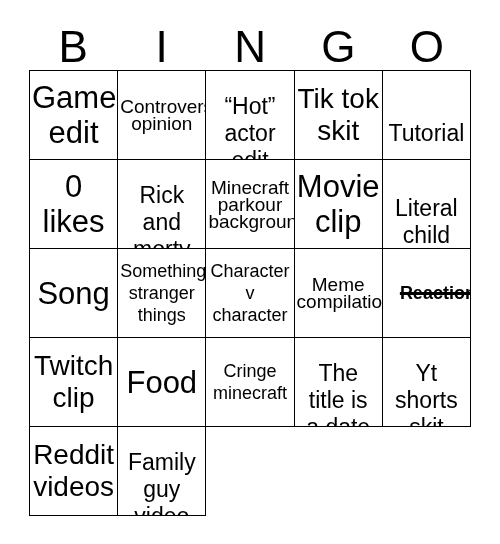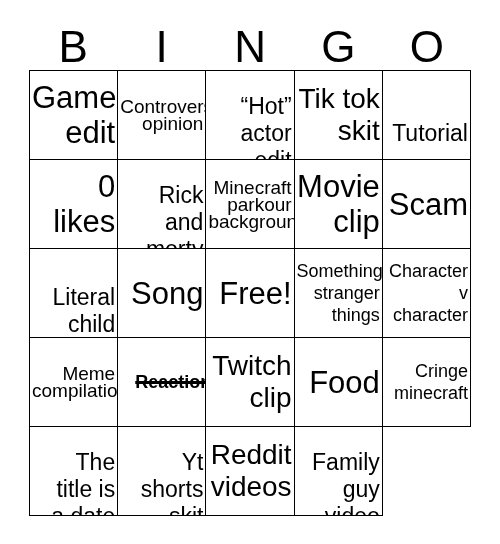--- a/index.html
+++ b/index.html
@@ -49,21 +49,21 @@
     border-left: 1.5px solid #000;
     box-sizing: border-box;
   }
   .cell {
     border-right: 1.5px solid #000;
     border-bottom: 1.5px solid #000;
     box-sizing: border-box;
     display: flex;
     align-items: center;
     justify-content: center;
-    text-align: right;
+    text-align: center;
     padding: 1px 2px;
     overflow: hidden;
   }
   .cell .txt {
     display: block;
     width: 100%;
     white-space: pre-line;
   }
 
   
@@ -126,32 +126,26 @@
       </div>
       <div class="cell s-xs">
         <span class="txt">Minecraft
 parkour
 background</span>
       </div>
       <div class="cell s-xl">
         <span class="txt">Movie
 clip</span>
       </div>
-      <div class="cell s-xl">
-        <span class="txt">Scam</span>
-      </div>
       <div class="cell s-md">
         <span class="txt">Literal
 child</span>
       </div>
       <div class="cell s-xl">
         <span class="txt">Song</span>
-      </div>
-      <div class="cell s-xl">
-        <span class="txt">Free!</span>
       </div>
       <div class="cell s-sm">
         <span class="txt">Something
 stranger
 things</span>
       </div>
       <div class="cell s-sm">
         <span class="txt">Character
 v
 character</span>

